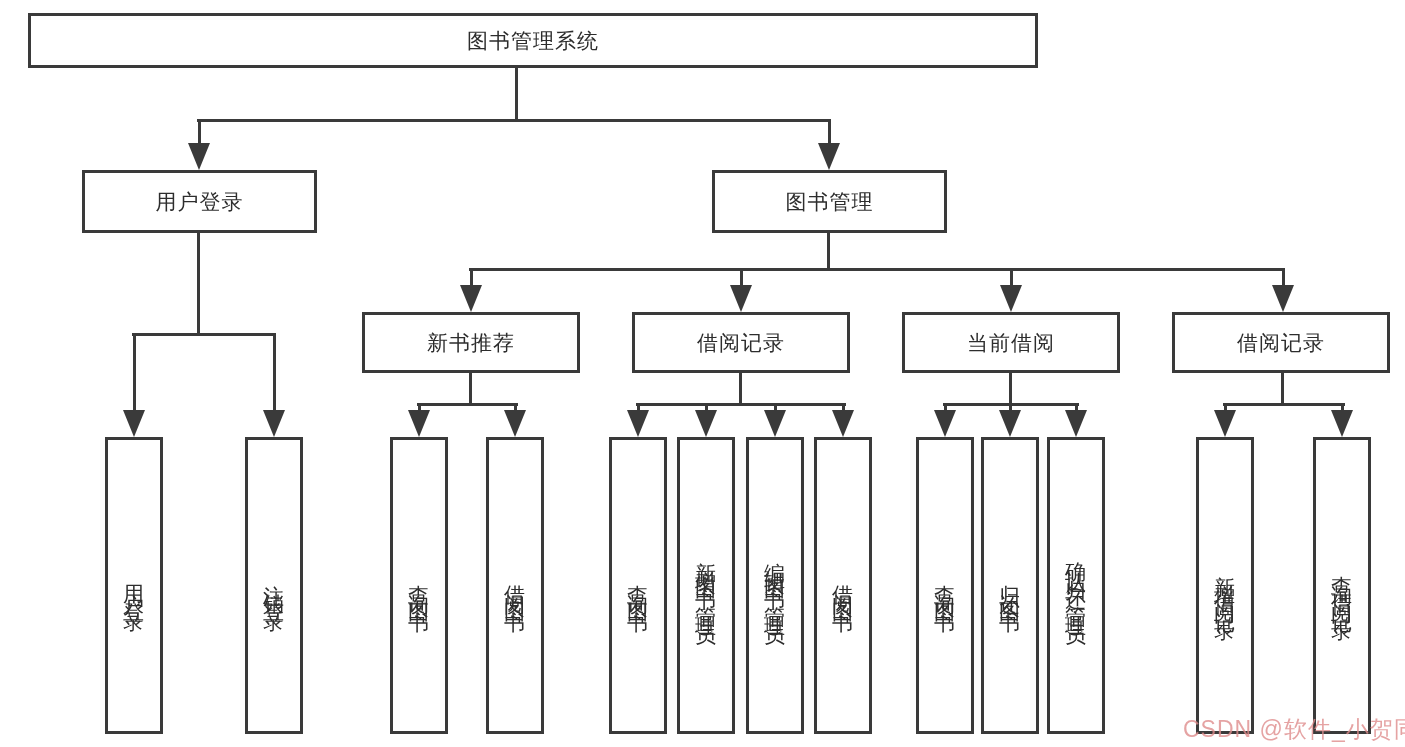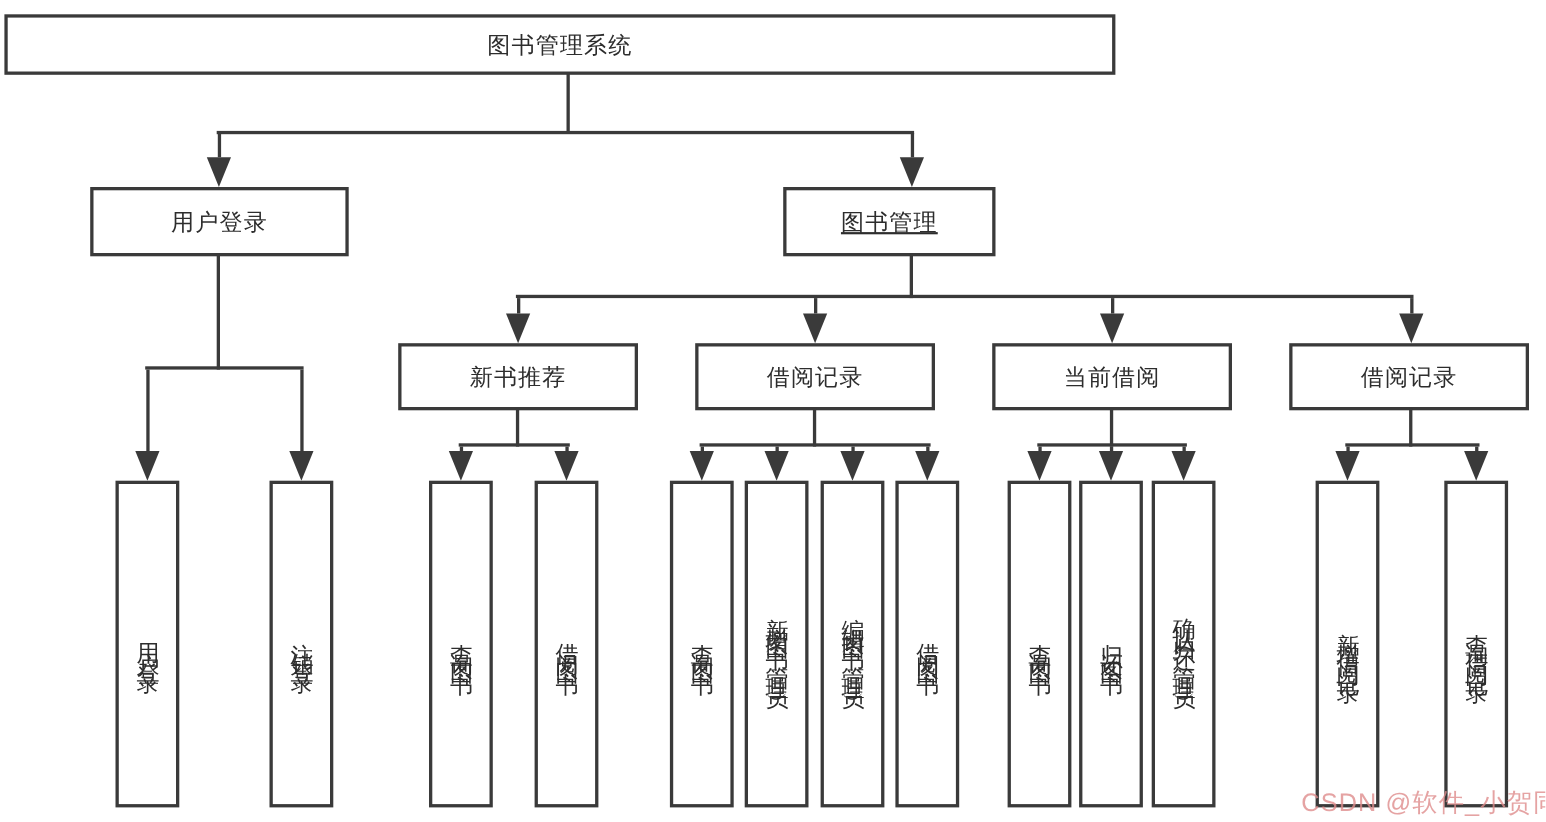--- a/index.html
+++ b/index.html
@@ -37,39 +37,39 @@
     position:absolute; left:1183px; top:714px;
     font-size:23px; color:rgba(222,140,140,0.8);
     white-space:nowrap; letter-spacing:1px;
   }
 </style>
 </head>
 <body>
 
 <div id="stage">
 
-  <div class="box" style="left:4px; top:13px; width:1010px; height:55px;">
+  <div class="box" style="left:28px; top:13px; width:1010px; height:55px;">
     <span>图书管理系统</span>
   </div>
 
   <div class="vline" style="left:515px; top:66px; height:55px;"></div>
   <div class="hline" style="left:197px; top:119px; width:634px;"></div>
   <div class="drop" style="left:188px; top:121px; height:49px;">
       <div class="stub"></div>
       <div class="head"></div>
     </div>
   <div class="drop" style="left:818px; top:121px; height:49px;">
       <div class="stub"></div>
       <div class="head"></div>
     </div>
 
   <div class="box" style="left:82px; top:170px; width:235px; height:63px;">
     <span>用户登录</span>
   </div>
-  <div class="box" style="left:712px; top:170px; width:193px; height:63px;text-decoration:underline;">
+  <div class="box" style="left:712px; top:170px; width:235px; height:63px;">
     <span>图书管理</span>
   </div>
 
   <div class="vline" style="left:197px; top:230px; height:106px;"></div>
   <div class="hline" style="left:132px; top:333px; width:144px;"></div>
   <div class="drop" style="left:123px; top:336px; height:101px;">
       <div class="stub"></div>
       <div class="head"></div>
     </div>
   <div class="drop" style="left:263px; top:336px; height:101px;">

